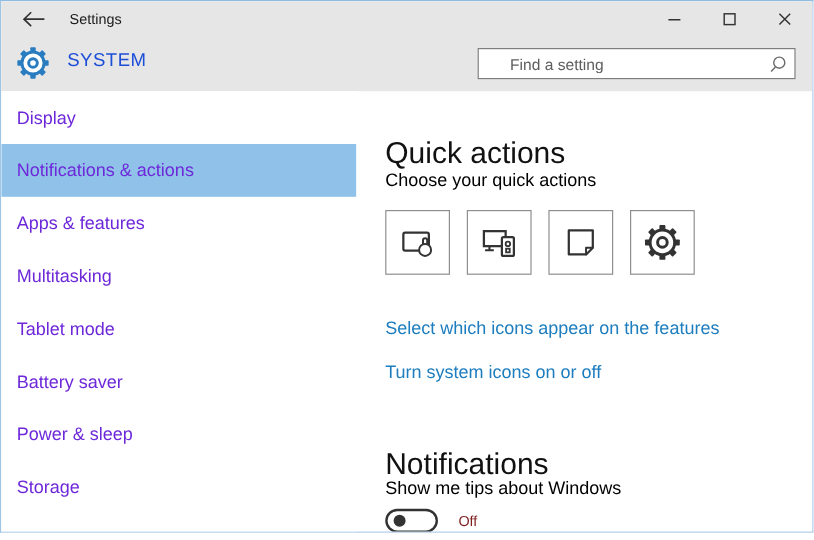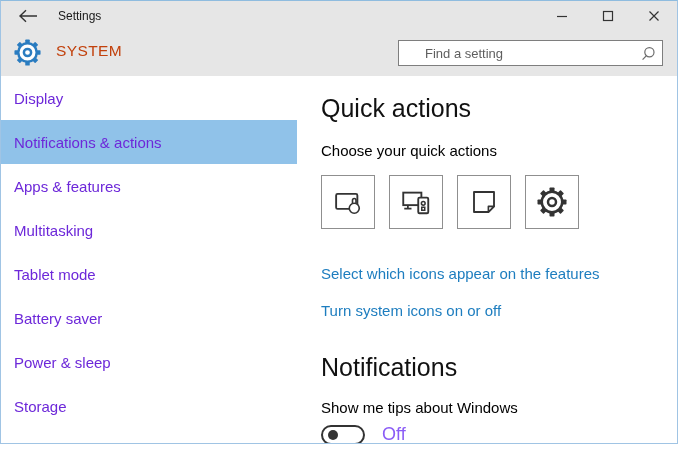--- a/index.html
+++ b/index.html
@@ -30,21 +30,21 @@
     font-size: 12px; color: #1a1a1a;
   }
   .win-controls { position: absolute; right: 0; top: 0; height: 30px; display: flex; }
   .win-btn {
     width: 46px; height: 30px; display: flex; align-items: center; justify-content: center;
     cursor: pointer;
   }
   .gear-header { position: absolute; left: 13px; top: 38px; }
   .app-title {
     position: absolute; left: 55px; top: 41px;
-    font-size: 15.5px; letter-spacing: 0.4px; color: #c2410c;
+    font-size: 15.5px; letter-spacing: 0.4px; color: #1d4ed8;
   }
   .search-box {
     position: absolute; right: 14px; top: 39px; width: 265px; height: 26px;
     background: #fff; border: 1px solid #7e7e7e;
   }
   .search-box input {
     width: 100%; height: 100%; border: none; outline: none; background: transparent;
     font-family: "Liberation Sans", sans-serif; font-size: 13px; color: #333;
     padding: 0 28px 0 26px;
   }
@@ -56,41 +56,41 @@
     position: absolute; left: 0; top: 75px; width: 296px; bottom: 0;
     background: #fff; overflow: hidden;
   }
   .side-item {
     height: 44px; display: flex; align-items: center;
     padding-left: 13px; font-size: 15px; color: #6d28d9; cursor: pointer;
   }
   .side-item.selected { background: #90c2e9; }
 
   
-  .section-title { position: absolute; left: 320px; font-size: 25px; font-weight: 300; color: #111; }
+  .section-title { position: absolute; left: 320px; font-size: 25px; font-weight: 300; color: #111; margin-top: 20px; }
   .sub-label    { position: absolute; left: 320px; font-size: 15px; color: #000000; }
 
   .tiles { position: absolute; left: 320px; top: 174px; display: flex; gap: 14px; }
   .tile {
     width: 54px; height: 54px; background: #fff; border: 1px solid #8f8f8f;
     display: flex; align-items: center; justify-content: center; cursor: pointer;
   }
 
   .qa-link { position: absolute; left: 320px; font-size: 15px; color: #1d7dbf; cursor: pointer; text-decoration: none; }
 
   .toggle-row { position: absolute; left: 320px; top: 423px; display: flex; align-items: center; }
   .toggle {
     position: relative; width: 44px; height: 20px;
     border: 2px solid #333; border-radius: 10px; background: #fff; cursor: pointer;
   }
   .toggle .knob {
     position: absolute; left: 5px; top: 3px; width: 10px; height: 10px;
     border-radius: 50%; background: #333;
   }
-  .toggle-state { margin-left: 17px; font-size: 18px; color: #8b5cf6; }
+  .toggle-state { margin-left: 17px; font-size: 12px; color: #7f1d1d; }
 </style>
 </head>
 <body>
 
 <div class="window">
 
   <div class="header">
     <div class="titlebar">
       <div class="back-btn">
         <svg width="20" height="14" viewBox="0 0 20 14">

